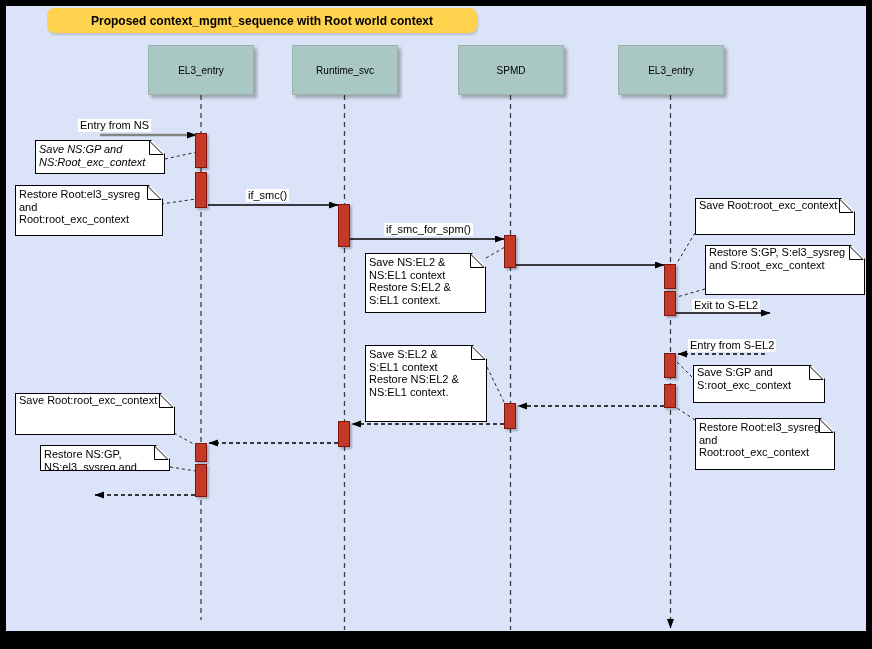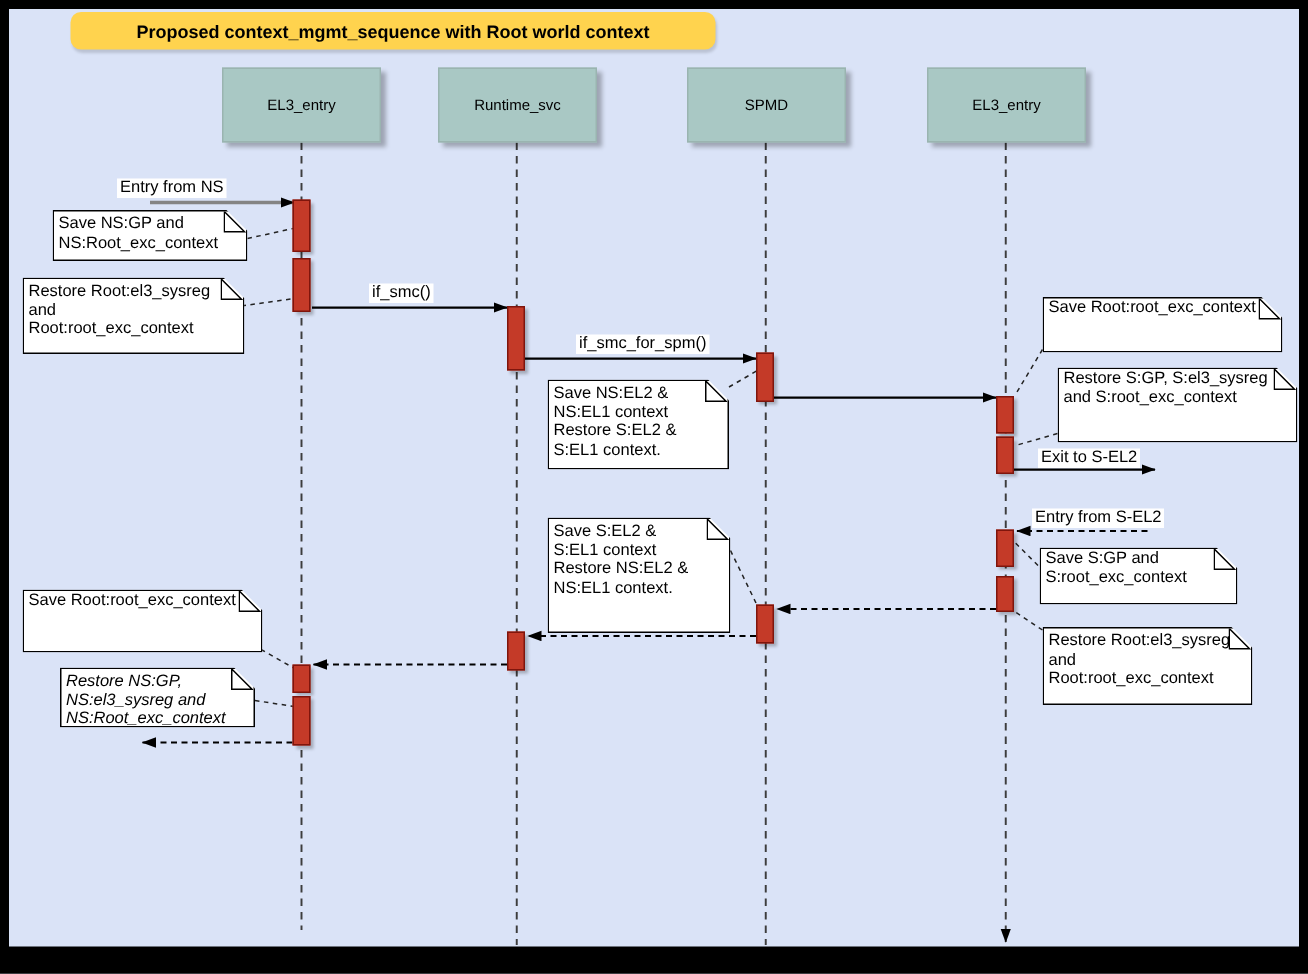--- a/index.html
+++ b/index.html
@@ -105,21 +105,21 @@
   <div class="bar" style="left:664px;top:291px;height:23px;"></div>
   <div class="bar" style="left:664px;top:353px;height:23px;"></div>
   <div class="bar" style="left:664px;top:384px;height:22px;"></div>
 
   <div class="mlabel" style="left:78px;top:119px;">Entry from NS</div>
   <div class="mlabel" style="left:246px;top:189px;">if_smc()</div>
   <div class="mlabel" style="left:384px;top:223px;">if_smc_for_spm()</div>
   <div class="mlabel" style="left:692px;top:299px;">Exit to S-EL2</div>
   <div class="mlabel" style="left:688px;top:339px;">Entry from S-EL2</div>
 
-  <div class="note" style="left:35px;top:140px;width:130px;height:34px;">
+  <div class="note" style="left:35px;top:140px;width:130px;height:34px;font-style:italic;">
     <div>Save NS:GP and</div>
     <div>NS:Root_exc_context</div>
     <svg class="fold" width="15" height="15">
         <path d="M0.5 0 L14 13.5 L0.5 13.5 Z" fill="#fff" stroke="#000"></path>
       </svg>
   </div>
 
   <div class="note" style="left:15px;top:185px;width:148px;height:51px;">
     <div>Restore Root:el3_sysreg</div>
     <div>and</div>
@@ -172,21 +172,21 @@
       </svg>
   </div>
 
   <div class="note center" style="left:15px;top:393px;width:160px;height:42px;">
     <div>Save Root:root_exc_context</div>
     <svg class="fold" width="15" height="15">
         <path d="M0.5 0 L14 13.5 L0.5 13.5 Z" fill="#fff" stroke="#000"></path>
       </svg>
   </div>
 
-  <div class="note" style="left:40px;top:445px;width:130px;height:40px;font-style:italic;">
+  <div class="note" style="left:40px;top:445px;width:130px;height:26px;">
     <div>Restore NS:GP,</div>
     <div>NS:el3_sysreg and</div>
     <div>NS:Root_exc_context</div>
     <svg class="fold" width="15" height="15">
         <path d="M0.5 0 L14 13.5 L0.5 13.5 Z" fill="#fff" stroke="#000"></path>
       </svg>
   </div>
 
   <div class="note" style="left:695px;top:418px;width:140px;height:52px;">
     <div>Restore Root:el3_sysreg</div>

